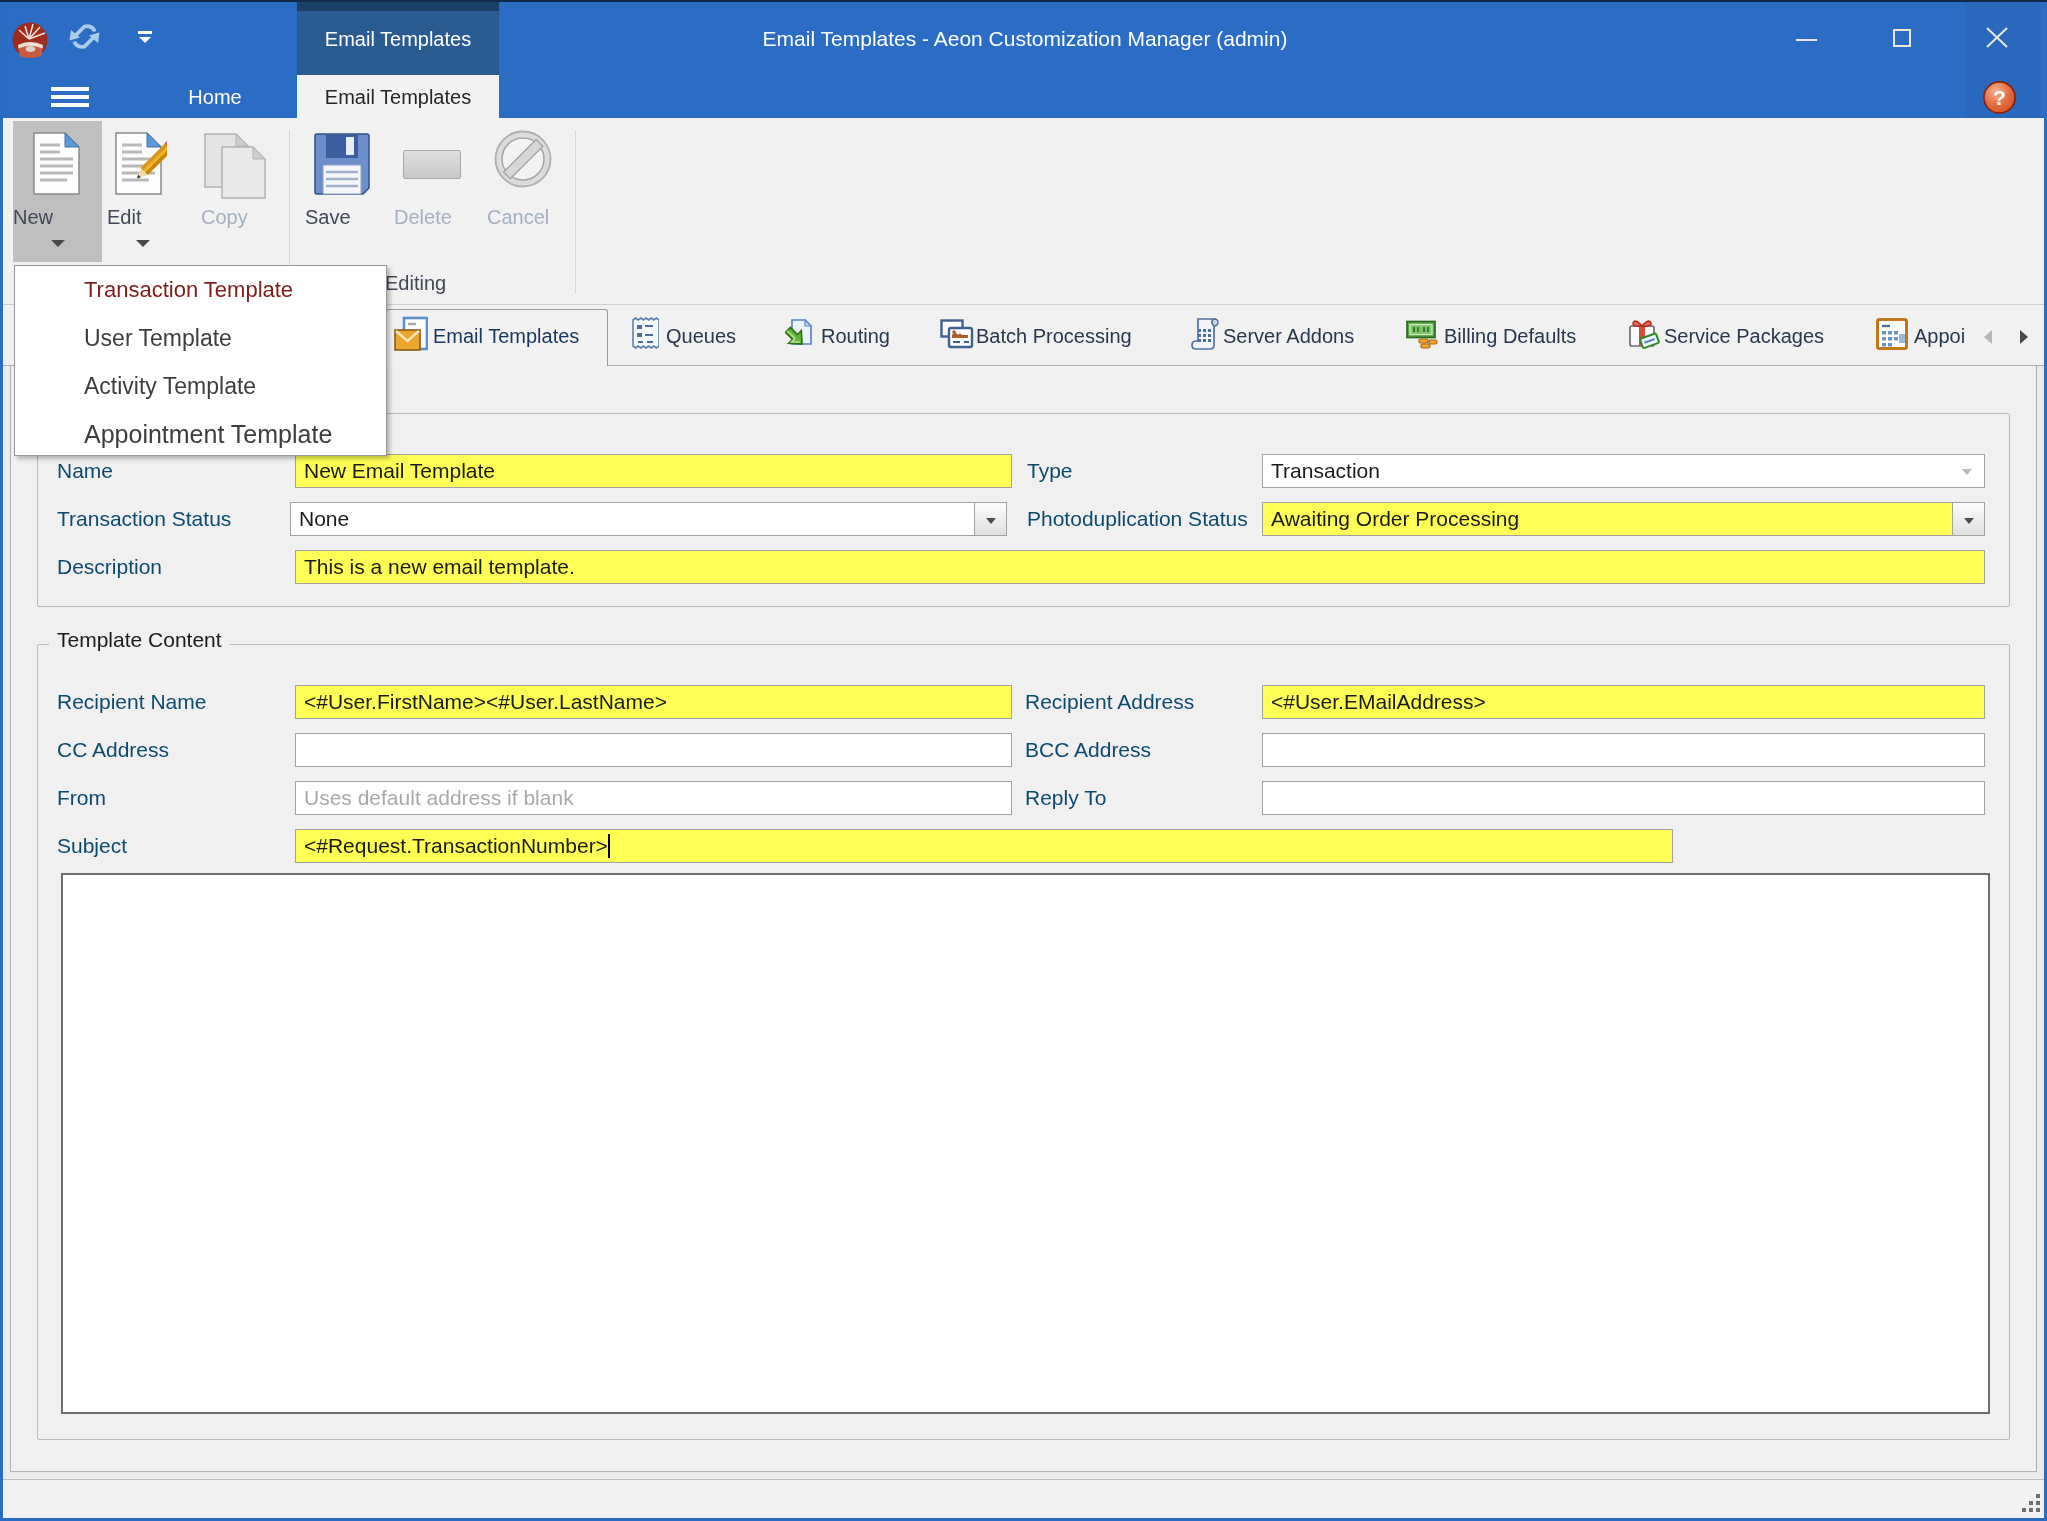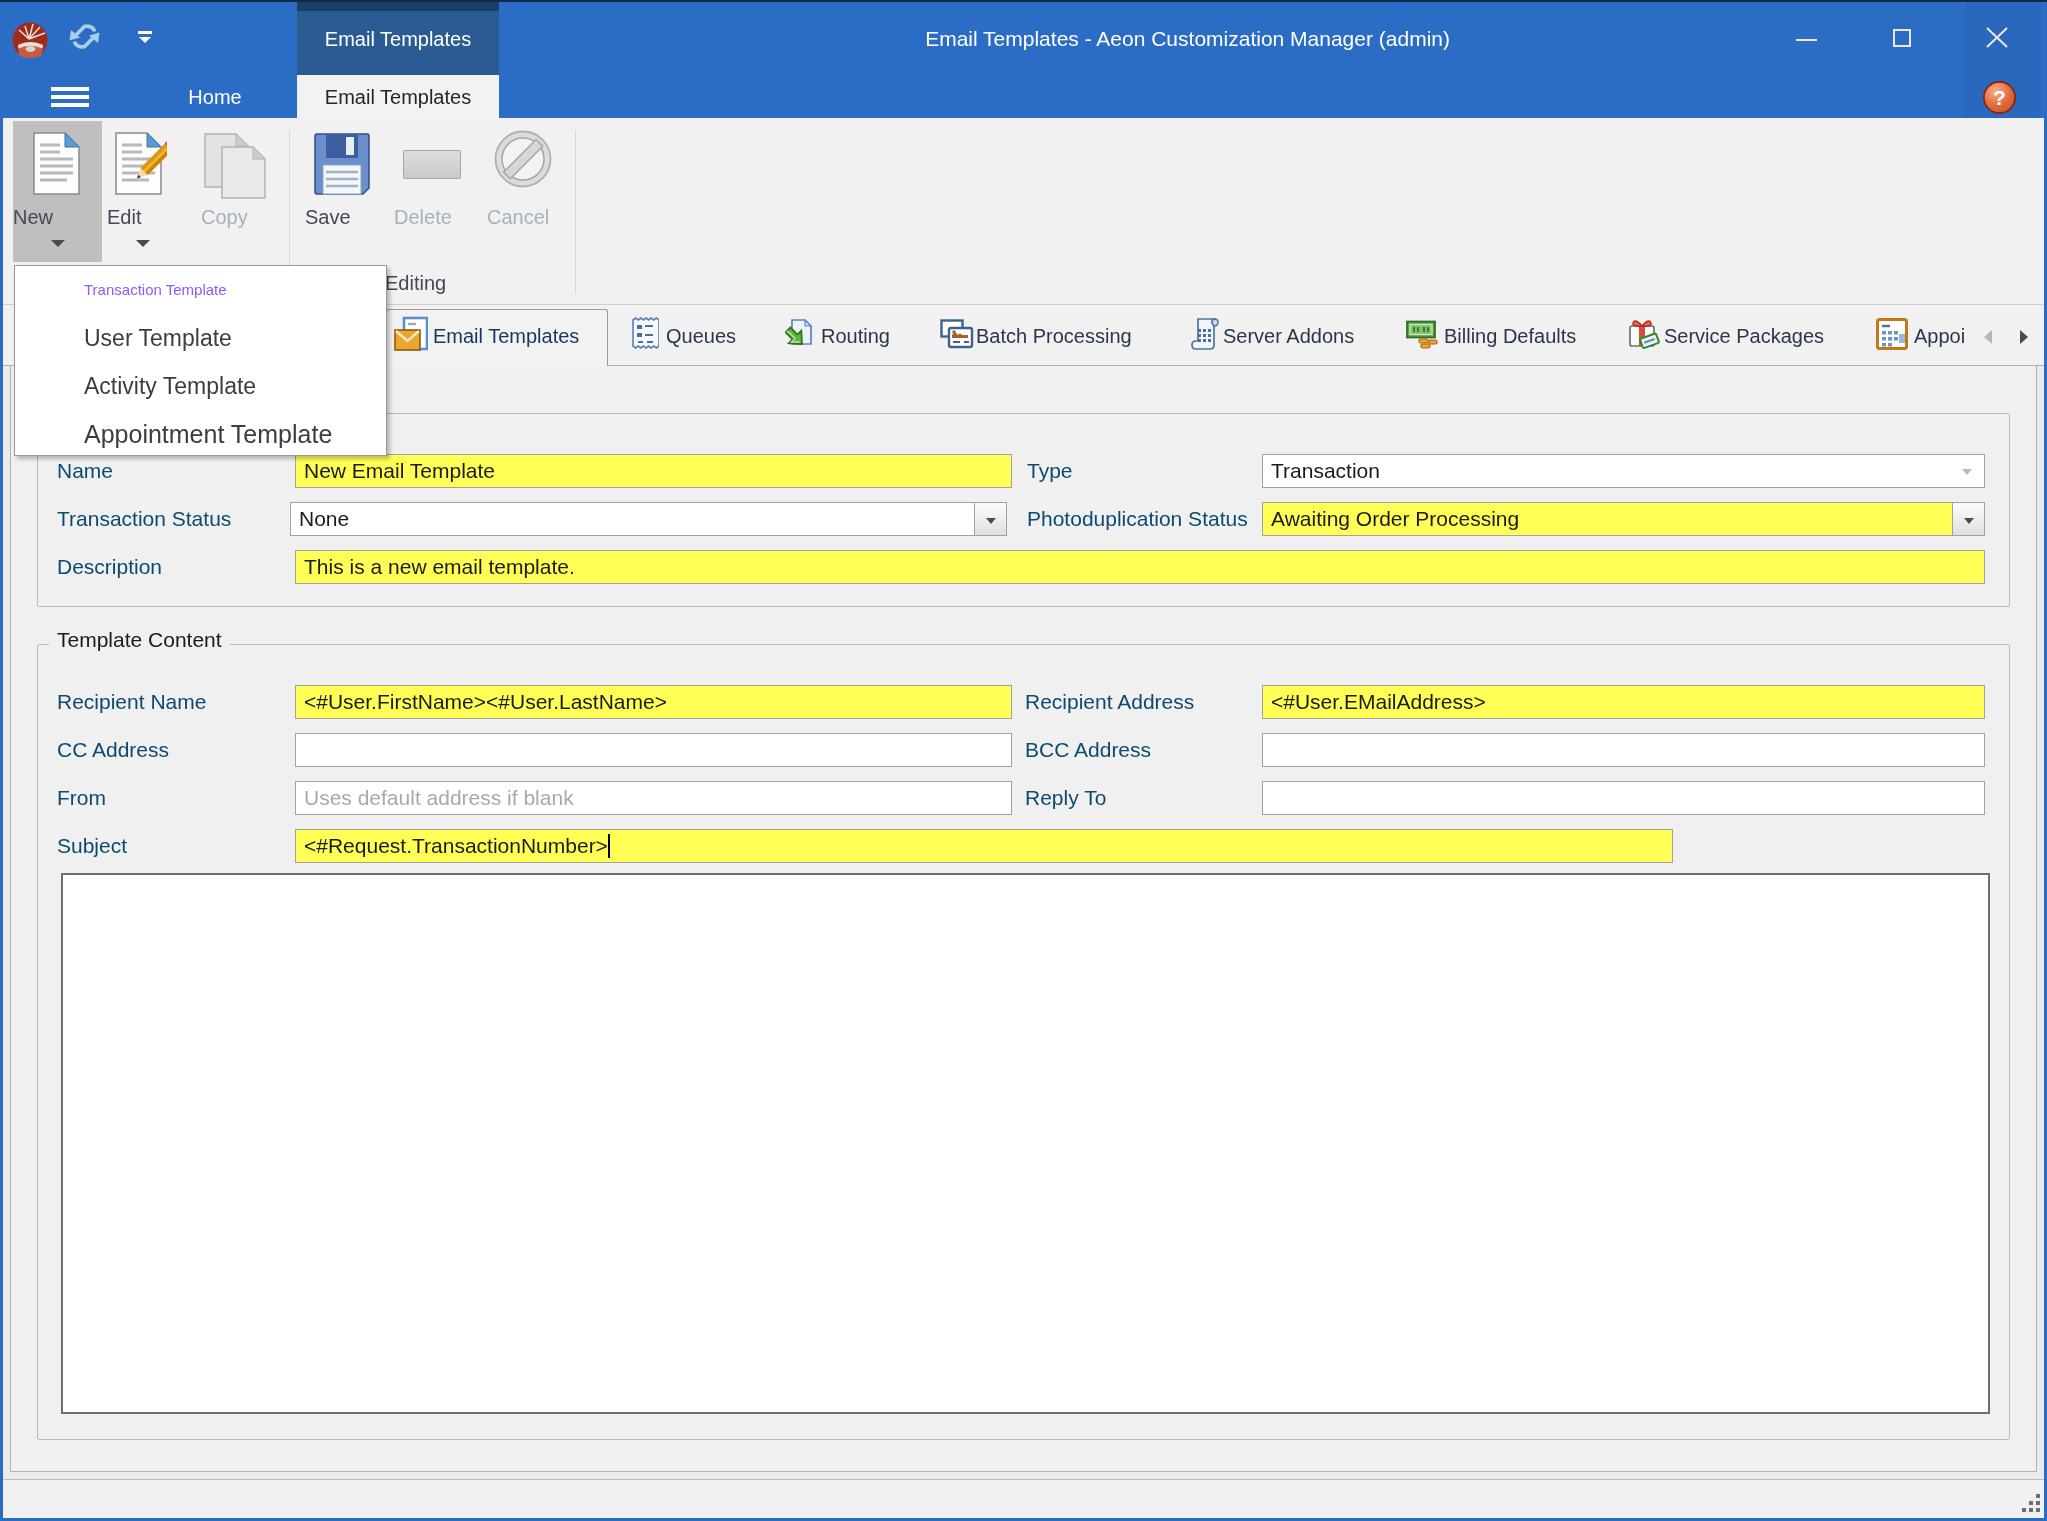--- a/index.html
+++ b/index.html
@@ -47,21 +47,21 @@
   <path d="M31.5 13.5 L30 24 L21 16.5 Z" fill="#a9cce9"></path>
 </svg>
 
 <div class="abs" style="left:138px;top:31px;width:14px;height:2.5px;background:#fff"></div>
 <div class="abs" style="left:139px;top:37px;width:0;height:0;border-left:6.5px solid transparent;border-right:6.5px solid transparent;border-top:6.5px solid #fff"></div>
 
 <div class="abs" style="left:297px;top:2px;width:202px;height:73px;background:#2a5c92"></div>
 <div class="abs" style="left:297px;top:2px;width:202px;height:9px;background:#1c3f67"></div>
 <div class="abs tabtxt" style="left:297px;top:15px;width:202px;text-align:center;color:#fff;font-size:20px;line-height:48px">Email Templates</div>
 
-<div class="abs" style="left:600px;top:27px;width:850px;text-align:right;color:#fff;font-size:21px;white-space:nowrap">Email Templates - Aeon Customization Manager (admin)</div>
+<div class="abs" style="left:600px;top:27px;width:850px;text-align:center;color:#fff;font-size:21px;white-space:nowrap">Email Templates - Aeon Customization Manager (admin)</div>
 
 <div class="abs" style="left:1965px;top:2px;width:76px;height:116px;background:rgba(0,20,45,0.042)"></div>
 
 <div class="abs" style="left:1796px;top:39px;width:21px;height:2px;background:#ece7df"></div>
 <div class="abs" style="left:1893px;top:29px;width:18px;height:18px;box-sizing:border-box;border:2px solid #ece7df"></div>
 <svg class="abs" style="left:1986px;top:27px" width="22" height="21" viewBox="0 0 22 21">
   <g stroke="#ece7df" stroke-width="2" fill="none">
       <path d="M1 1 L21 20"></path>
       <path d="M21 1 L1 20"></path>
     </g>
@@ -326,16 +326,16 @@
     <rect x="14" y="0" width="4" height="4"></rect>
     <rect x="7" y="7" width="4" height="4"></rect>
       <rect x="14" y="7" width="4" height="4"></rect>
     <rect x="0" y="14" width="4" height="4"></rect>
       <rect x="7" y="14" width="4" height="4"></rect>
       <rect x="14" y="14" width="4" height="4"></rect>
   </g>
 </svg>
 
 <div class="abs" style="left:14px;top:265px;width:373px;height:191px;background:#fff;border:1px solid #989898;box-shadow:3px 3px 4px rgba(0,0,0,0.25);box-sizing:border-box"></div>
-<div class="abs" style="left:84px;top:266px;width:300px;height:48px;font-size:15px;line-height:48px;color:#8b5cf6">Transaction Template</div>
+<div class="abs" style="left:84px;top:266px;width:300px;height:48px;font-size:22px;line-height:48px;color:#7f1d1d">Transaction Template</div>
 <div class="abs" style="left:84px;top:314px;width:300px;height:48px;font-size:23px;line-height:48px;color:#3d3d3c">User Template</div>
 <div class="abs" style="left:84px;top:362px;width:300px;height:48px;font-size:23px;line-height:48px;color:#3d3d3c">Activity Template</div>
 <div class="abs" style="left:84px;top:410px;width:300px;height:48px;font-size:25px;line-height:48px;color:#3d3d3c">Appointment Template</div>
 
 </body></html>

